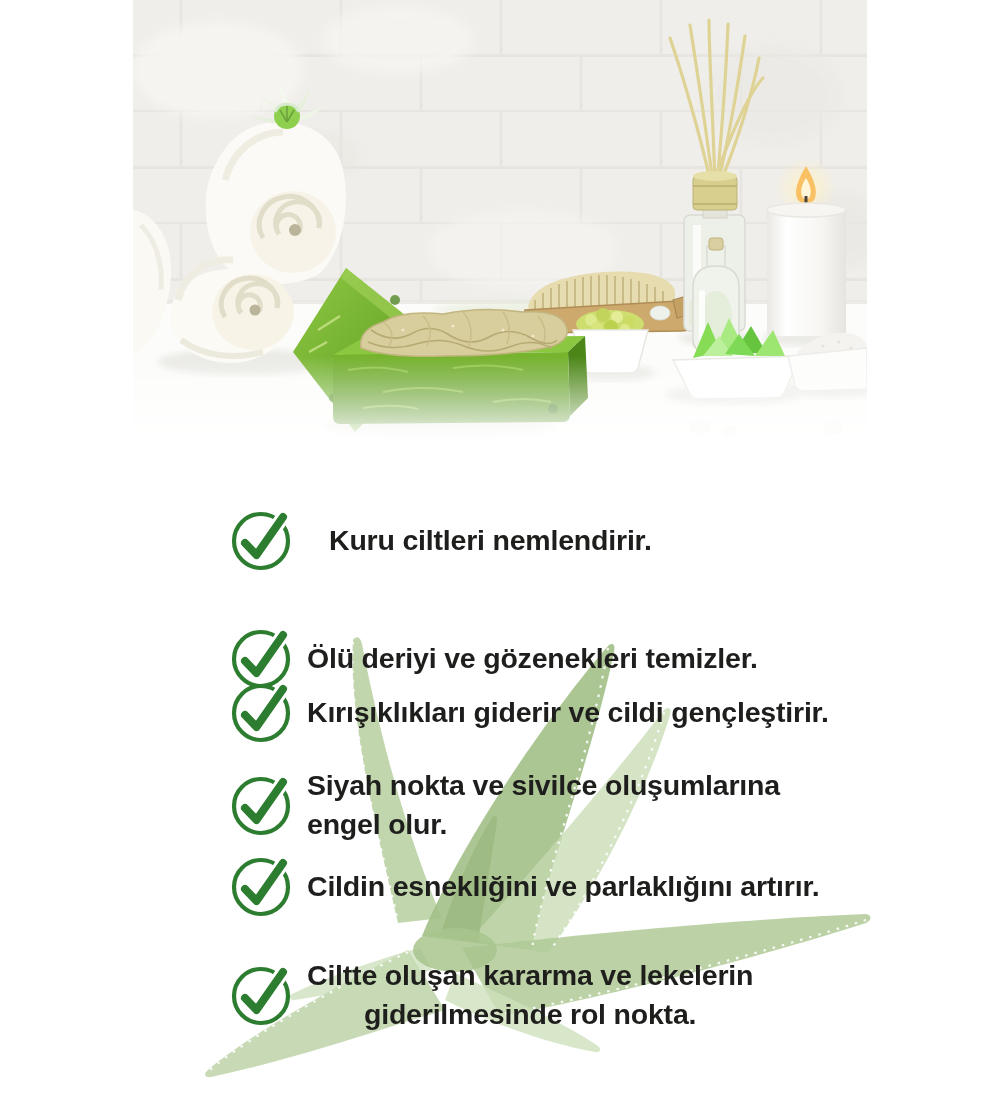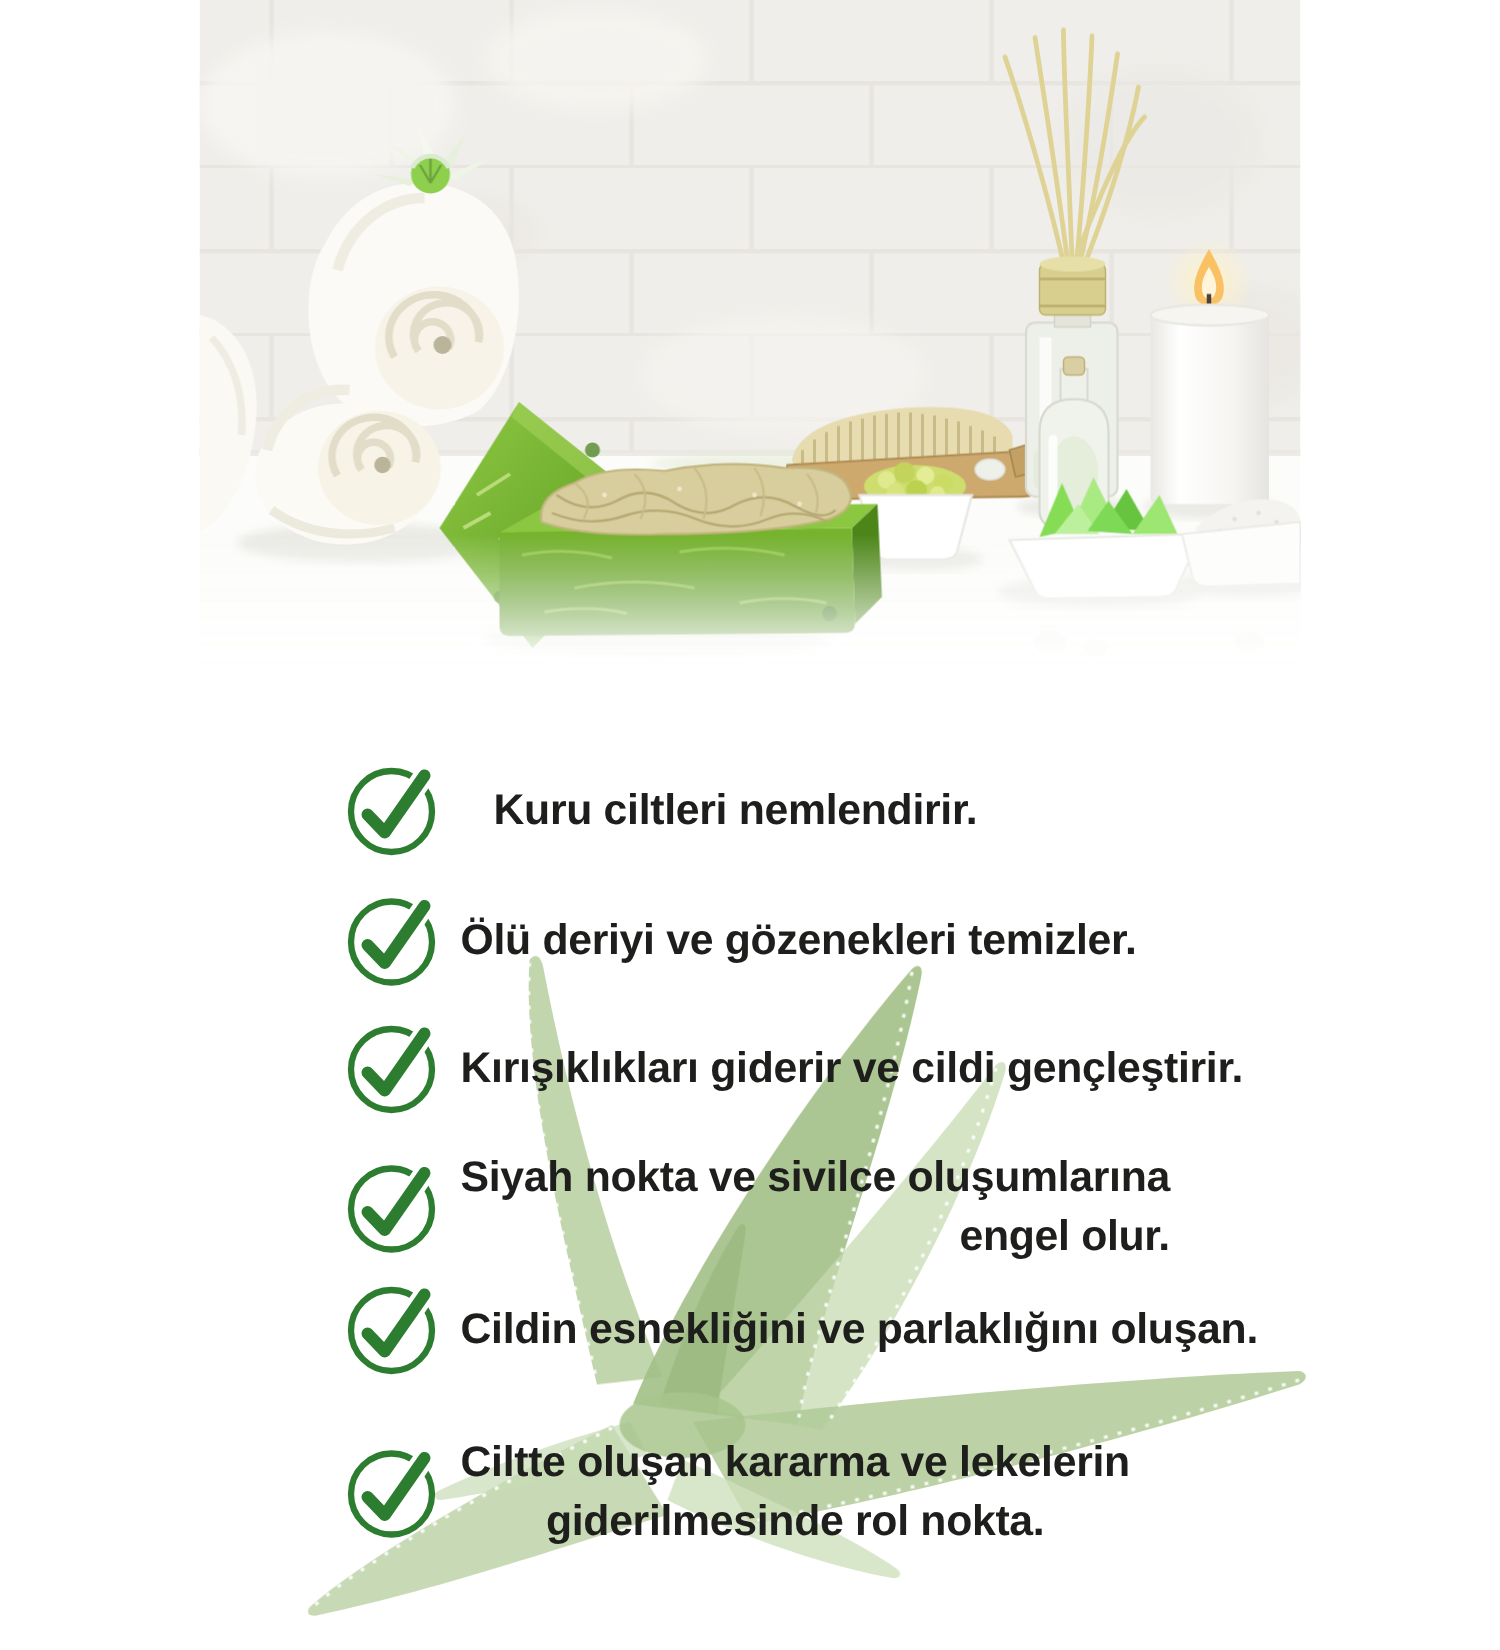--- a/index.html
+++ b/index.html
@@ -274,21 +274,21 @@
       <svg width="64" height="64" viewBox="0 0 64 64" xmlns="http://www.w3.org/2000/svg">
         <circle class="check-ring" cx="31" cy="33" r="27" fill="none" stroke-width="4.2"></circle>
         <path d="M15 35 L26.5 47 L53 9" fill="none" stroke="#ffffff" stroke-width="14" stroke-linecap="round" stroke-linejoin="round"></path>
         <path class="check-mark" d="M15 35 L26.5 47 L53 9" fill="none" stroke-width="8" stroke-linecap="round" stroke-linejoin="round"></path>
       </svg>
     </span>
     <div class="benefit-text">
         <div class="benefit-line">Kuru ciltleri nemlendirir.</div>
       </div>
   </div>
-    <div class="benefit-row" style="top: 595px;">
+    <div class="benefit-row" style="top: 626px;">
     <span class="check-wrap">
       <svg width="64" height="64" viewBox="0 0 64 64" xmlns="http://www.w3.org/2000/svg">
         <circle class="check-ring" cx="31" cy="33" r="27" fill="none" stroke-width="4.2"></circle>
         <path d="M15 35 L26.5 47 L53 9" fill="none" stroke="#ffffff" stroke-width="14" stroke-linecap="round" stroke-linejoin="round"></path>
         <path class="check-mark" d="M15 35 L26.5 47 L53 9" fill="none" stroke-width="8" stroke-linecap="round" stroke-linejoin="round"></path>
       </svg>
     </span>
     <div class="benefit-text">
         <div class="benefit-line">Ölü deriyi ve gözenekleri temizler.</div>
       </div>
@@ -298,21 +298,21 @@
       <svg width="64" height="64" viewBox="0 0 64 64" xmlns="http://www.w3.org/2000/svg">
         <circle class="check-ring" cx="31" cy="33" r="27" fill="none" stroke-width="4.2"></circle>
         <path d="M15 35 L26.5 47 L53 9" fill="none" stroke="#ffffff" stroke-width="14" stroke-linecap="round" stroke-linejoin="round"></path>
         <path class="check-mark" d="M15 35 L26.5 47 L53 9" fill="none" stroke-width="8" stroke-linecap="round" stroke-linejoin="round"></path>
       </svg>
     </span>
     <div class="benefit-text">
         <div class="benefit-line">Kırışıklıkları giderir ve cildi gençleştirir.</div>
       </div>
   </div>
-    <div class="benefit-row" style="top: 766px; text-align: right;">
+    <div class="benefit-row" style="top: 766px;">
     <span class="check-wrap">
       <svg width="64" height="64" viewBox="0 0 64 64" xmlns="http://www.w3.org/2000/svg">
         <circle class="check-ring" cx="31" cy="33" r="27" fill="none" stroke-width="4.2"></circle>
         <path d="M15 35 L26.5 47 L53 9" fill="none" stroke="#ffffff" stroke-width="14" stroke-linecap="round" stroke-linejoin="round"></path>
         <path class="check-mark" d="M15 35 L26.5 47 L53 9" fill="none" stroke-width="8" stroke-linecap="round" stroke-linejoin="round"></path>
       </svg>
     </span>
     <div class="benefit-text">
         <div class="benefit-line">Siyah nokta ve sivilce oluşumlarına</div>
         <div class="benefit-line">engel olur.</div>
@@ -320,21 +320,21 @@
   </div>
     <div class="benefit-row" style="top: 854px;">
     <span class="check-wrap">
       <svg width="64" height="64" viewBox="0 0 64 64" xmlns="http://www.w3.org/2000/svg">
         <circle class="check-ring" cx="31" cy="33" r="27" fill="none" stroke-width="4.2"></circle>
         <path d="M15 35 L26.5 47 L53 9" fill="none" stroke="#ffffff" stroke-width="14" stroke-linecap="round" stroke-linejoin="round"></path>
         <path class="check-mark" d="M15 35 L26.5 47 L53 9" fill="none" stroke-width="8" stroke-linecap="round" stroke-linejoin="round"></path>
       </svg>
     </span>
     <div class="benefit-text">
-        <div class="benefit-line">Cildin esnekliğini ve parlaklığını oluşan.</div>
+        <div class="benefit-line">Cildin esnekliğini ve parlaklığını artırır.</div>
       </div>
   </div>
     <div class="benefit-row" style="top: 956px; text-align: center;">
     <span class="check-wrap">
       <svg width="64" height="64" viewBox="0 0 64 64" xmlns="http://www.w3.org/2000/svg">
         <circle class="check-ring" cx="31" cy="33" r="27" fill="none" stroke-width="4.2"></circle>
         <path d="M15 35 L26.5 47 L53 9" fill="none" stroke="#ffffff" stroke-width="14" stroke-linecap="round" stroke-linejoin="round"></path>
         <path class="check-mark" d="M15 35 L26.5 47 L53 9" fill="none" stroke-width="8" stroke-linecap="round" stroke-linejoin="round"></path>
       </svg>
     </span>

